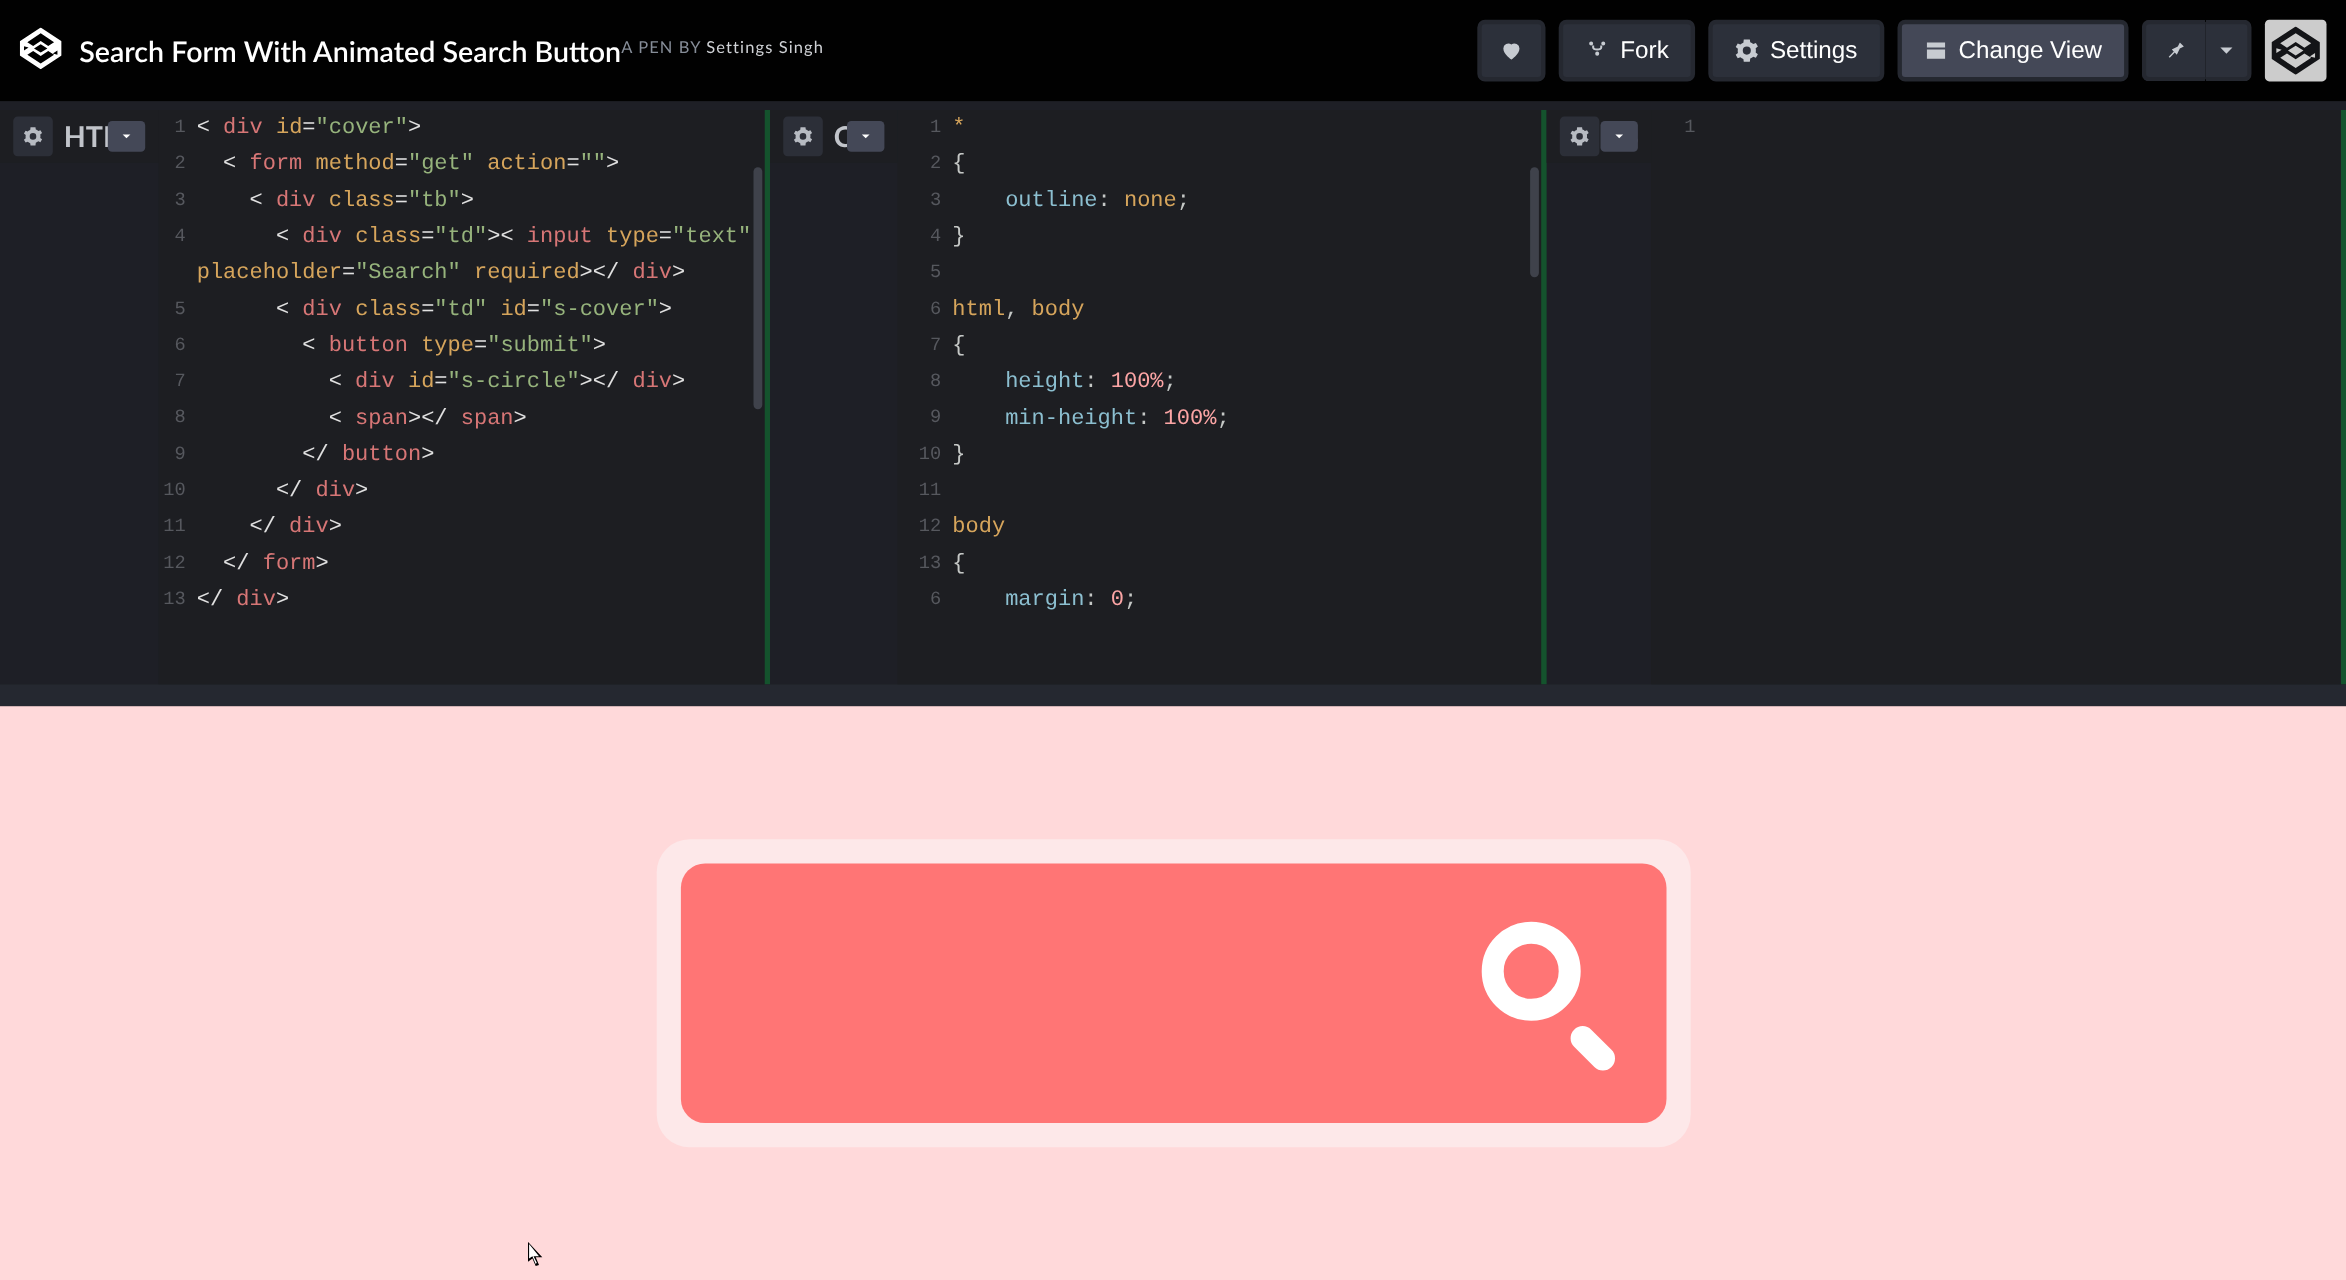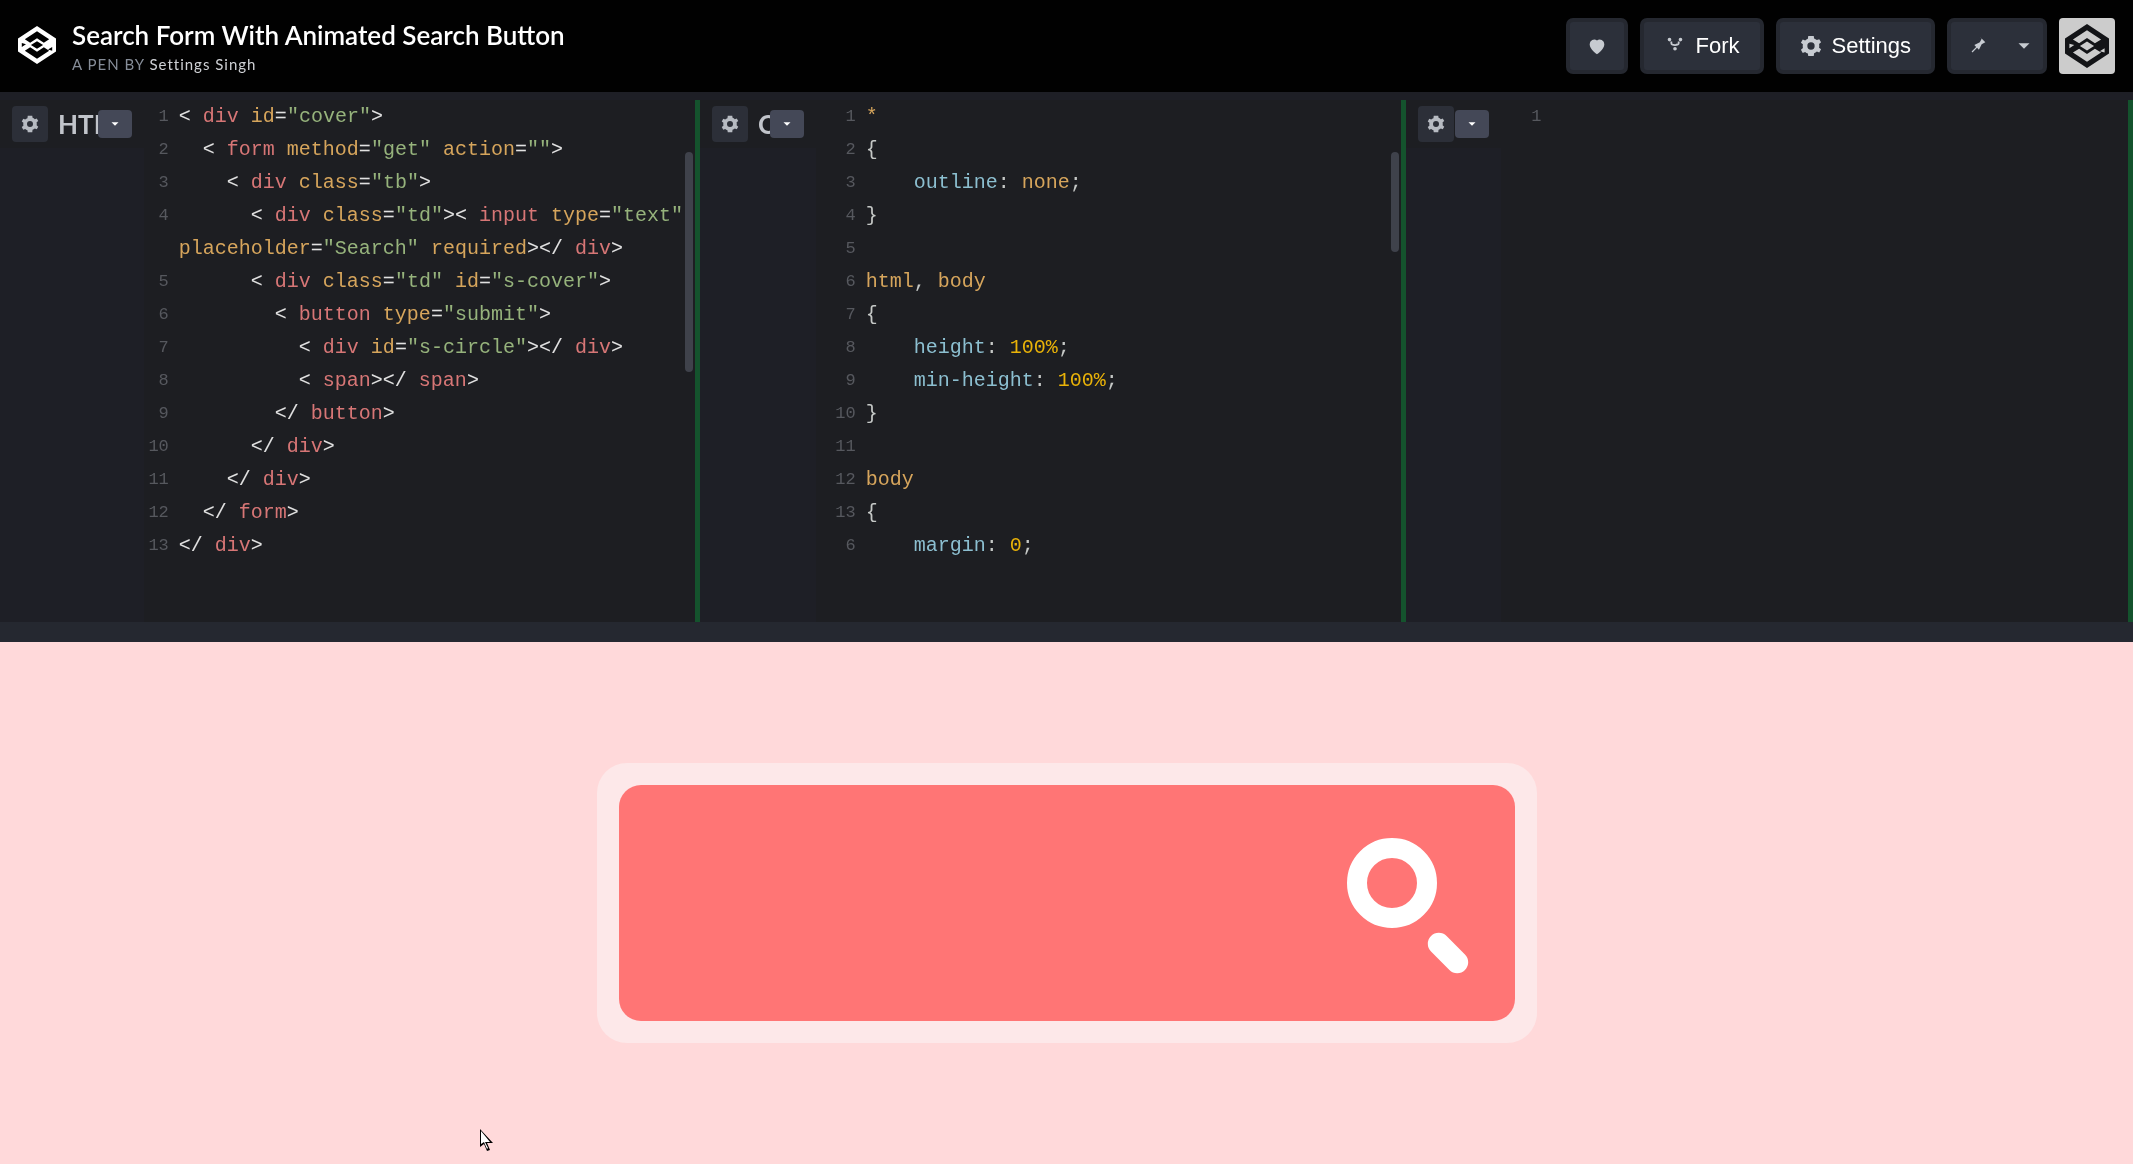--- a/index.html
+++ b/index.html
@@ -19,21 +19,21 @@
   background: #010101;
   height: 92px;
   padding: 0 18px;
 }
 .header-left {
   display: flex;
   align-items: center;
   gap: 16px;
 }
 .logo-icon svg { width: 38px; height: 38px; fill: #fff; }
-.title-block { display: flex; flex-direction: column; }
+.title-block { display: flex; }
 .pen-title { font-size: 26px; font-weight: 600; color: #fff; }
 .pen-byline { font-size: 15px; color: #868d98; letter-spacing: 1px; margin-top: 4px; }
 .pen-byline .author { color: #cfd1d5; }
 
 .header-right {
   margin-left: auto;
   display: flex;
   gap: 12px;
   align-items: center;
 }
@@ -131,21 +131,21 @@
   white-space: pre;
   color: #c5c8c6;
 }
 .code div { height: 33px; }
 .tag-br { color: #e1e1e1; }
 .tag-name { color: #d77676; margin-left: 12px; }
 .attr-name { color: #d6a55c; }
 .attr-val { color: #96b37c; }
 .css-sel { color: #d6a55c; }
 .css-prop { color: #8cbfd0; }
-.css-val { color: #eab308; }
+.css-val { color: #fca5a5; }
 .css-punc { color: #c5c8c6; }
 
 .scroll-ind {
   position: absolute;
   top: 52px; right: 2px;
   width: 8px; height: 220px;
   background: #3f424b;
   border-radius: 4px;
 }
 
@@ -237,20 +237,28 @@
         </span>
       <span>Fork</span>
     </button>
     <button class="btn">
       <span class="ic">
           <svg viewBox="0 0 24 24">
             <path d="M12 8a4 4 0 1 0 0 8 4 4 0 0 0 0-8zm9 4a9 9 0 0 1-.2 1.8l2.2 1.7-2 3.5-2.6-1a9 9 0 0 1-3 1.8L15 23h-6l-.4-2.7a9 9 0 0 1-3-1.8l-2.6 1-2-3.5 2.2-1.7A9 9 0 0 1 3 12a9 9 0 0 1 .2-1.8L1 8.5l2-3.5 2.6 1A9 9 0 0 1 8.6 4.2L9 1h6l.4 2.7a9 9 0 0 1 3 1.8l2.6-1 2 3.5-2.2 1.7A9 9 0 0 1 21 12z"></path>
           </svg>
         </span>
       <span>Settings</span>
+    </button>
+    <button class="btn change-view">
+      <span class="ic">
+          <svg viewBox="0 0 24 24">
+            <path d="M3 4h18v5H3V4zm0 7h18v9H3v-9z"></path>
+          </svg>
+        </span>
+      <span>Change View</span>
     </button>
     <div class="btn-group">
       <button class="btn icon-only">
         <span class="ic">
             <svg viewBox="0 0 24 24">
               <path d="M14 2l6 6-4 2-3 6-2-2-5 5-1-1 5-5-2-2 6-3 2-4-2-2z"></path>
             </svg>
           </span>
       </button>
       <button class="btn icon-only">

